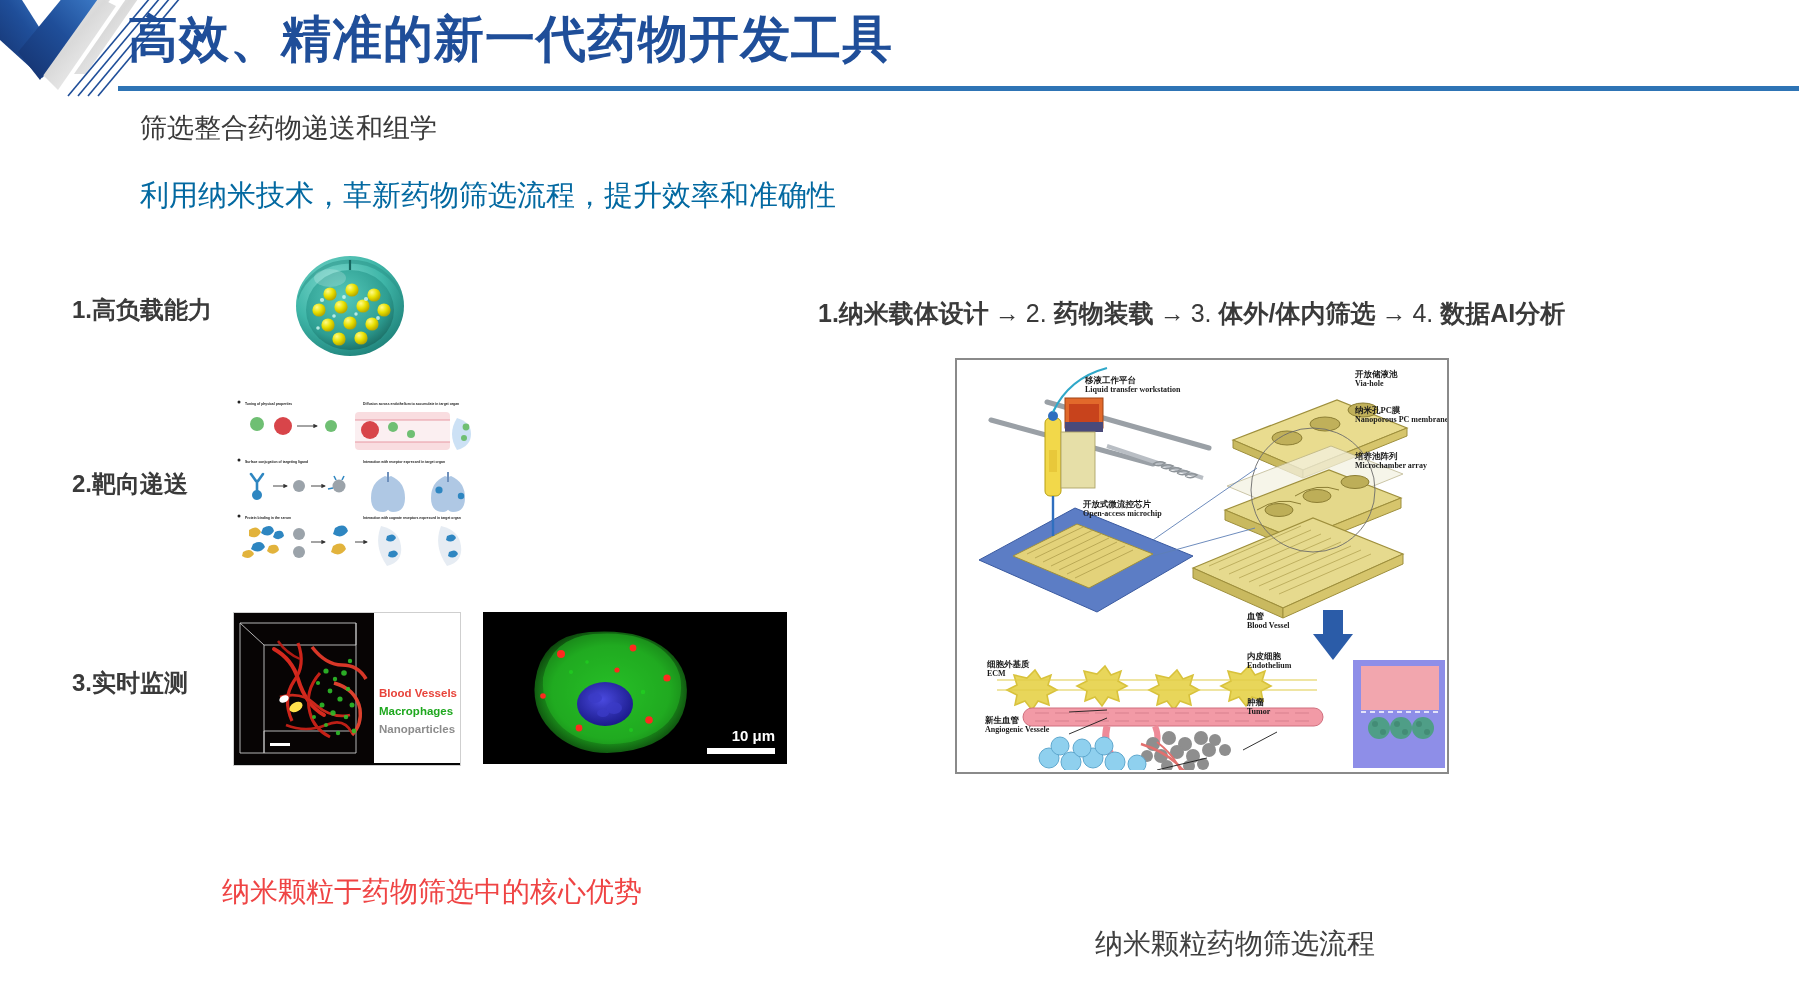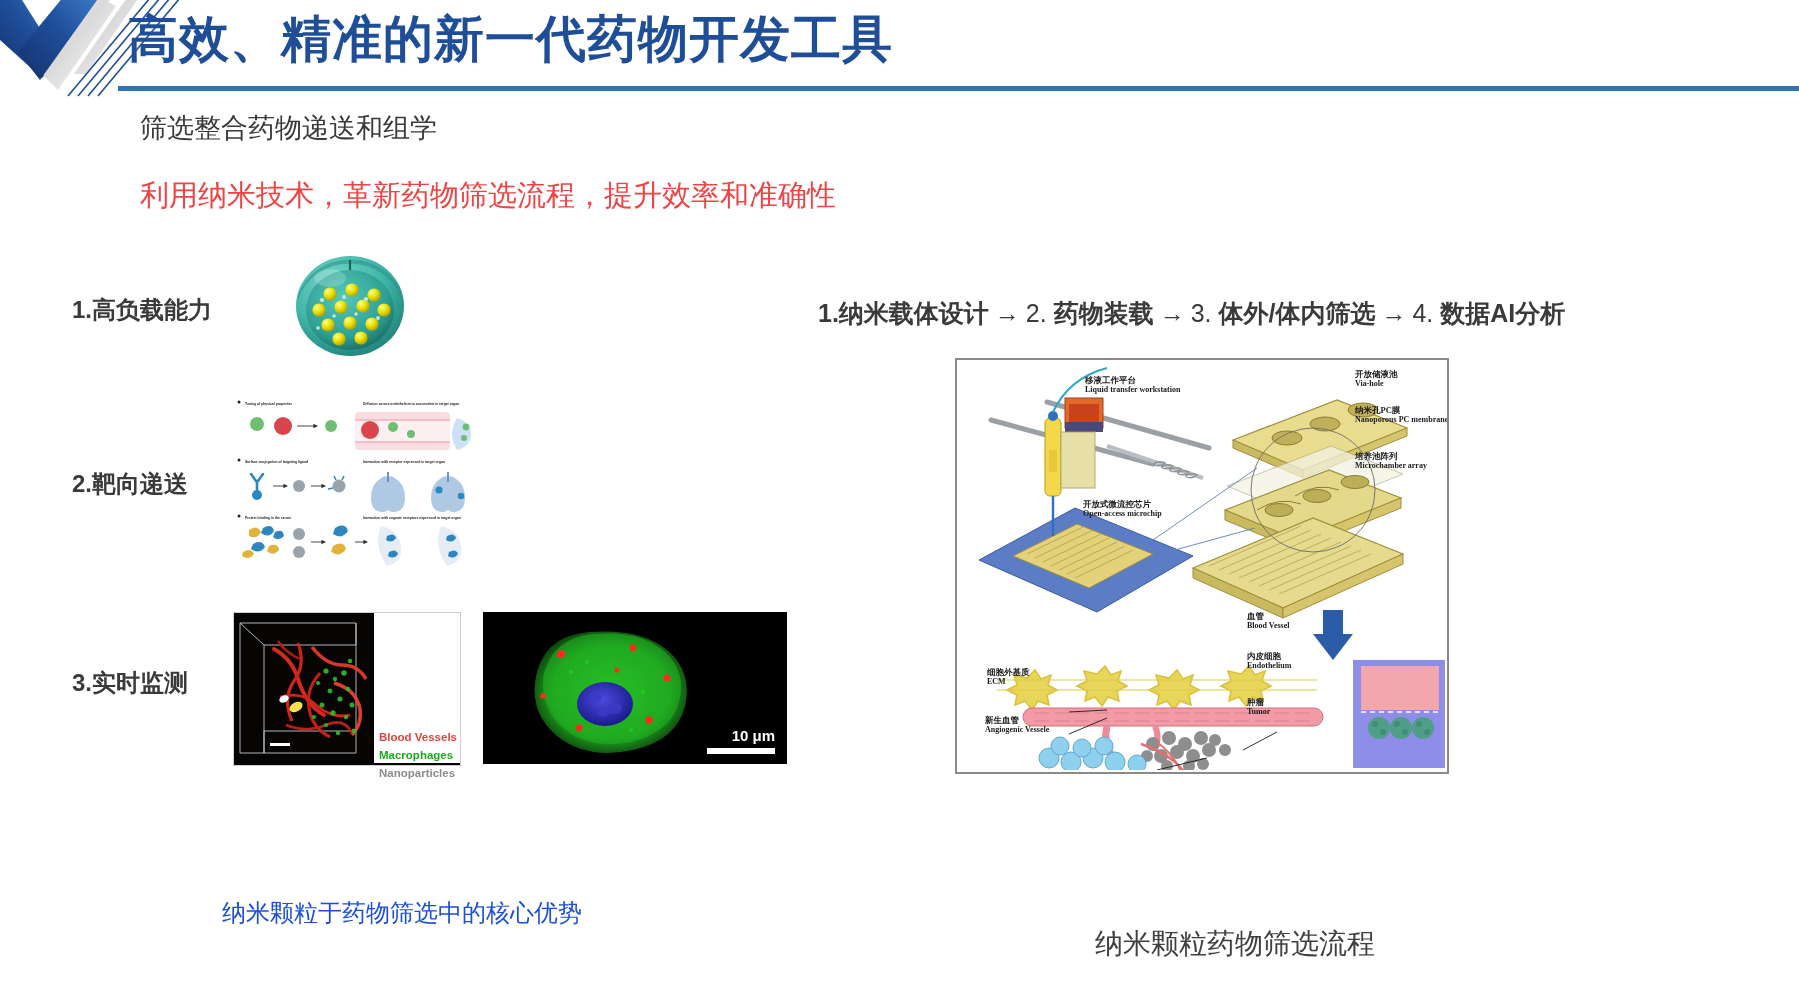--- a/index.html
+++ b/index.html
@@ -26,51 +26,51 @@
     position:absolute;left:118px;top:86px;width:1681px;height:5px;
     background:#2E74B5;
   }
   
   .section-heading{
     position:absolute;left:140px;top:110px;
     font-size:27px;font-weight:normal;color:#3A3A3A;white-space:nowrap;
   }
   .section-sub{
     position:absolute;left:140px;top:176px;
-    font-size:29px;color:#ef4444;white-space:nowrap;
+    font-size:29px;color:#0369a1;white-space:nowrap;
   }
   
   .left-col{position:absolute;left:0;top:230px;width:780px;height:700px;}
   .feat-label{
     position:absolute;font-size:24px;font-weight:bold;color:#3A3A3A;
     white-space:nowrap;
   }
   .feat-1{left:72px;top:64px;}
   .feat-2{left:72px;top:238px;}
   .feat-3{left:72px;top:437px;}
   .left-caption{
-    position:absolute;left:222px;top:897px;
-    font-size:24px;color:#1d4ed8;white-space:nowrap;
+    position:absolute;left:222px;top:873px;
+    font-size:28px;color:#ef4444;white-space:nowrap;
   }
   
   .np-fig{position:absolute;left:288px;top:248px;width:130px;height:112px;}
   
   .deliv-fig{
     position:absolute;left:235px;top:396px;width:258px;height:178px;
     background:#ffffff;
   }
   
   .micro-a{
     position:absolute;left:233px;top:612px;width:226px;height:152px;
     background:#050505;border:1px solid #cfcfcf;
   }
   .micro-a-legend{
     position:absolute;right:0;top:0;width:86px;height:150px;background:#fff;
   }
-  .legend-line{position:absolute;left:5px;font-size:11.5px;font-weight:bold;white-space:nowrap;margin-top:44px;}
+  .legend-line{position:absolute;left:5px;font-size:11.5px;font-weight:bold;white-space:nowrap;}
   .micro-b{
     position:absolute;left:483px;top:612px;width:304px;height:152px;
     background:#000000;overflow:hidden;
   }
   .scalebar{position:absolute;right:12px;bottom:10px;width:68px;height:6px;background:#fff;}
   .scaletext{position:absolute;right:12px;bottom:20px;font-size:15px;color:#fff;font-weight:bold;white-space:nowrap;}
   .flow-line{
     position:absolute;left:818px;top:297px;
     font-size:25px;color:#3A3A3A;white-space:nowrap;
   }
@@ -571,21 +571,21 @@
     <span class="en">Open-access microchip</span>
   </div>
   <div class="chip-lab" style="left:290px;top:252px;">
     <span class="cn">血管</span>
     <span class="en">Blood Vessel</span>
   </div>
   <div class="chip-lab" style="left:290px;top:292px;">
     <span class="cn">内皮细胞</span>
     <span class="en">Endothelium</span>
   </div>
-  <div class="chip-lab" style="left:30px;top:300px;margin-top:8px;">
+  <div class="chip-lab" style="left:30px;top:300px;">
     <span class="cn">细胞外基质</span>
     <span class="en">ECM</span>
   </div>
   <div class="chip-lab" style="left:290px;top:338px;">
     <span class="cn">肿瘤</span>
     <span class="en">Tumor</span>
   </div>
   <div class="chip-lab" style="left:28px;top:356px;">
     <span class="cn">新生血管</span>
     <span class="en">Angiogenic Vessele</span>

